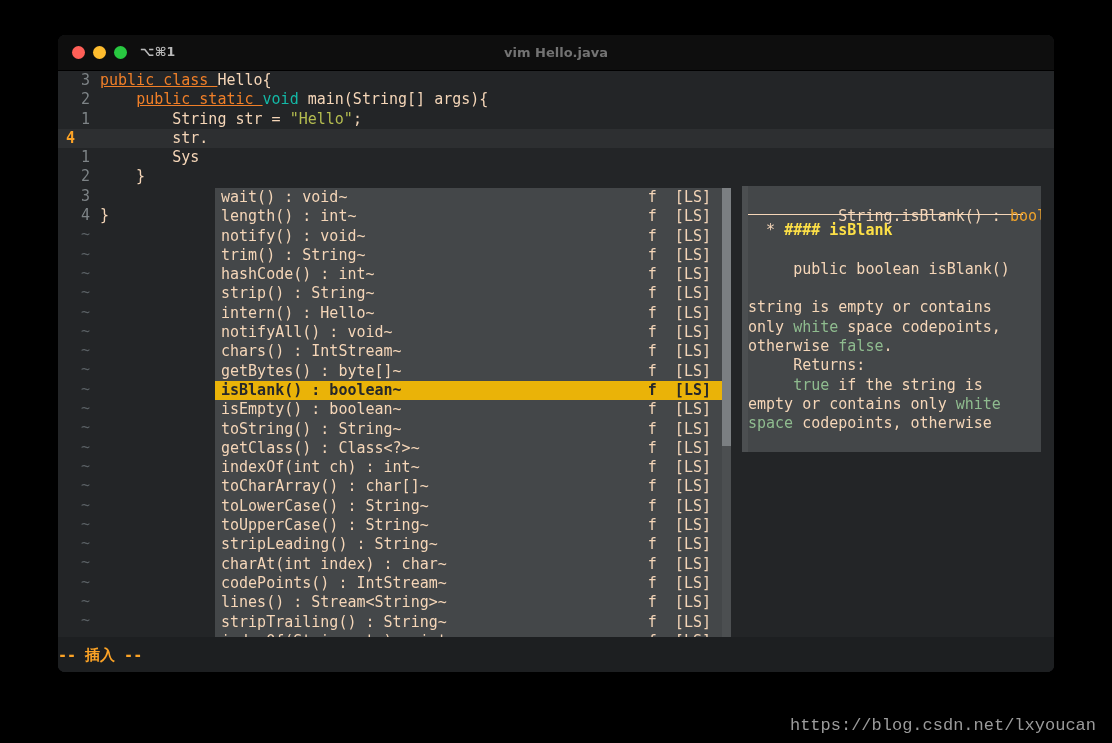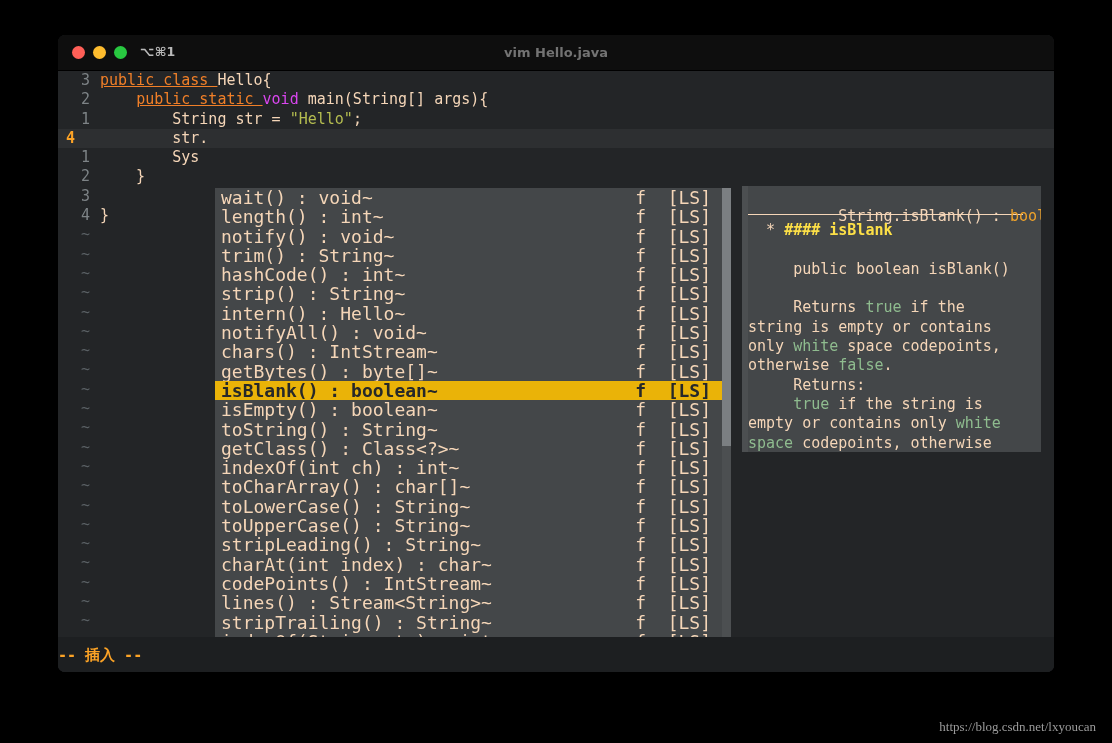--- a/index.html
+++ b/index.html
@@ -103,33 +103,33 @@
     display: inline-block;
     width: 24px;
     text-align: right;
     color: #7d8386;
     margin-right: 10px;
   }
   .ln.cur { color: #fca326; font-weight: bold; text-align: left; width: 24px; }
   .tilde { color: #5a6064; }
 
   .kw   { color: #f07f28; text-decoration: underline; }
-  .kw2  { color: #d946ef; margin-top: 11px; }
+  .kw2  { color: #14b8a6; margin-top: 11px; }
   .plain{ color: #f5d6b8; }
   .str  { color: #b5bd50; }
 
   
   .popup {
     position: absolute;
     left: 157px;
     top: 117px;
     width: 516px;
     height: 485px;
     background: #444749;
-    font-size: 18px;
+    font-size: 15px;
     line-height: 19.3px;
     overflow: hidden;
   }
 
   .pitem {
     position: relative;
     height: 19.3px;
     white-space: pre;
     color: #f5d6b8;
     padding-left: 6px;
@@ -206,22 +206,22 @@
     box-sizing: border-box;
     font-weight: bold;
   }
 
   
   .watermark {
     position: absolute;
     right: 16px;
     bottom: 8px;
     color: #9b9b9b;
-    font-size: 13px;
-    font-family: Liberation Serif, serif;
+    font-size: 17px;
+    font-family: Liberation Mono, monospace;
   }
 </style>
 </head>
 <body>
 
 <div id="root">
 
   <div class="window">
 
     <div class="titlebar">
@@ -305,21 +305,20 @@
         <div class="docscroll"></div>
         <div class="dline">
           <span>String.isBlank() : </span><span class="doc-title-type">boolean</span>
         </div>
         <div class="hr"></div>
         <div id="doc-body">
             <div class="dline"><span>  * </span><span class="md-head">#### isBlank</span></div>
             <div class="dline"><span></span></div>
             <div class="dline"><span>     public boolean isBlank()</span></div>
             <div class="dline"><span></span></div>
-            <div class="dline"><span>     Returns </span><span class="kwgreen">true</span><span> if the</span></div>
             <div class="dline"><span>string is empty or contains</span></div>
             <div class="dline"><span>only </span><span class="kwgreen">white</span><span> space codepoints,</span></div>
             <div class="dline"><span>otherwise </span><span class="kwgreen">false</span><span>.</span></div>
             <div class="dline"><span>     Returns:</span></div>
             <div class="dline"><span>     </span><span class="kwgreen">true</span><span> if the string is</span></div>
             <div class="dline"><span>empty or contains only </span><span class="kwgreen">white</span></div>
             <div class="dline"><span class="kwgreen">space</span><span> codepoints, otherwise</span></div>
           </div>
       </div>
 

